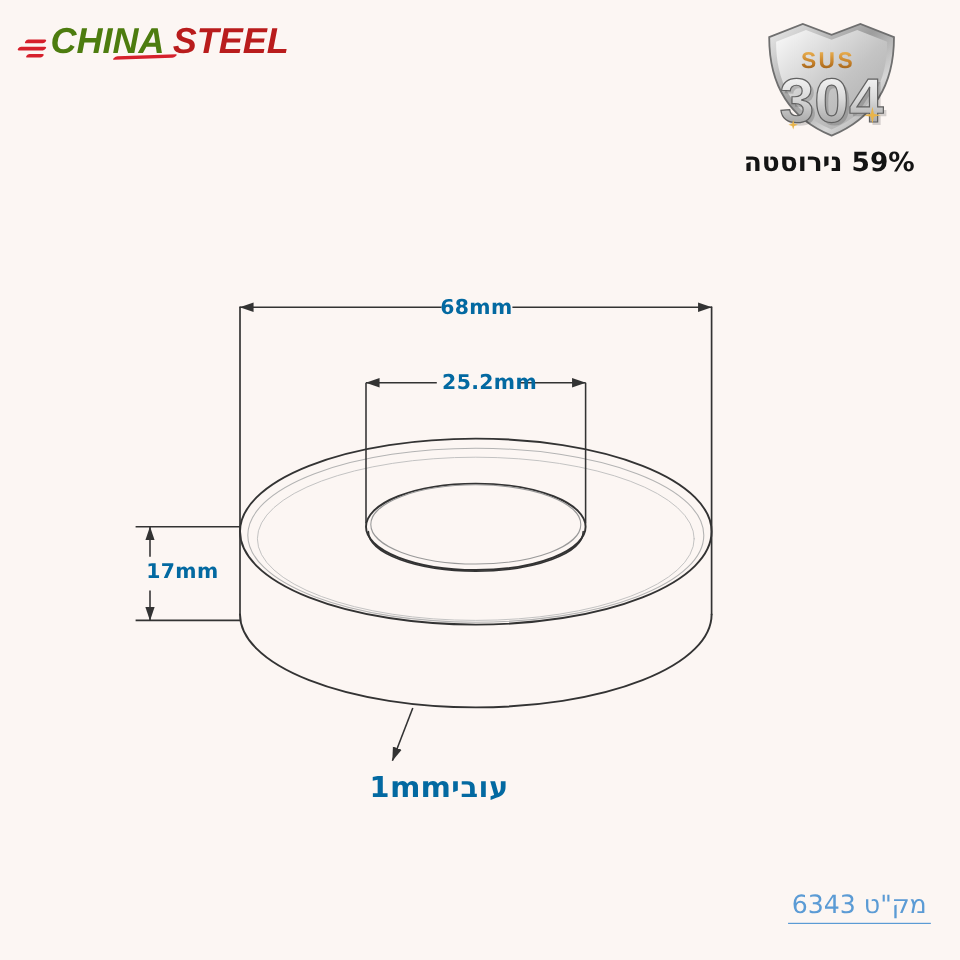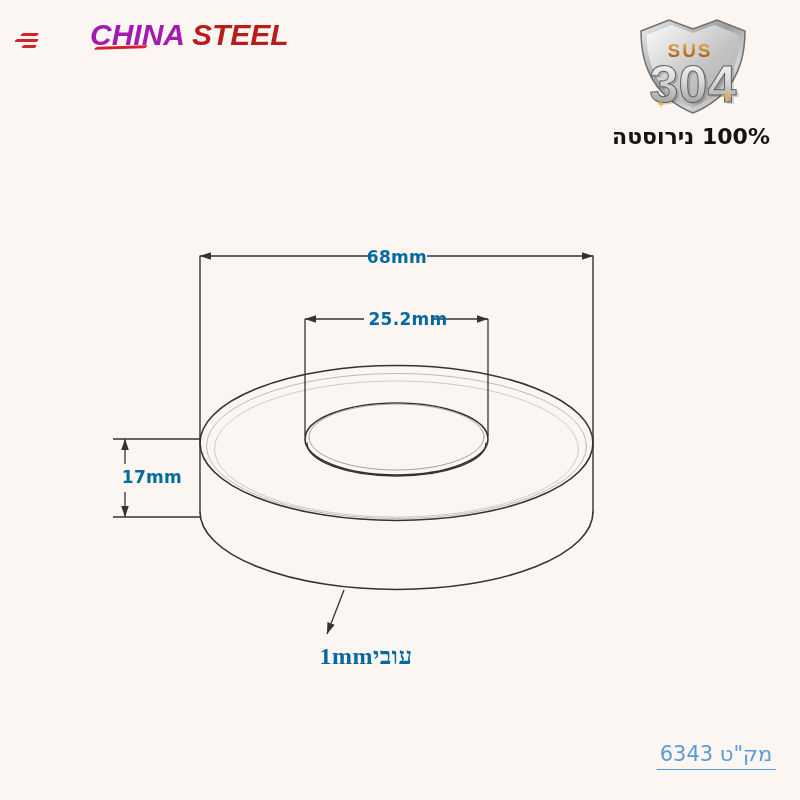--- a/index.html
+++ b/index.html
@@ -25,21 +25,21 @@
   .logo-text {
     margin-left: 28px;
     font-family: "Liberation Sans", sans-serif;
     font-style: italic;
     font-weight: bold;
     font-size: 30px;
     line-height: 34px;
     letter-spacing: 0px;
     white-space: nowrap;
   }
-  .logo-china { color: #a21caf; margin-left: 48px; }
+  .logo-china { color: #4d7c0f; }
   .logo-steel { color: #b91c1c; margin-left: 7px; }
   .speedline {
     position: absolute;
     background: #d6202c;
     height: 3.4px;
     transform: skewX(-32deg);
     border-radius: 2px;
   }
   .speedline.s1 { top: 15px; left: 7px;  width: 17px; }
   .speedline.s2 { top: 21px; left: 1px;  width: 23px; }
@@ -80,21 +80,21 @@
   .dim-label {
     position: absolute;
     transform: translate(-50%, -50%);
     font-family: "DejaVu Sans", "Liberation Sans", sans-serif;
     font-weight: bold;
     font-size: 17px;
     letter-spacing: 0.3px;
     color: #0369a1;
     white-space: nowrap;
   }
-  .thickness-label { font-size: 24px; letter-spacing: 0.5px; font-family: Liberation Serif, serif; }
+  .thickness-label { font-size: 24px; letter-spacing: 0.5px; }
 
   
   .sku-link {
     position: absolute;
     left: 716px;
     top: 756px;
     transform: translate(-50%, -50%);
     font-family: "DejaVu Sans", "Liberation Sans", sans-serif;
     font-size: 21px;
     color: #5b9bd5;
@@ -148,21 +148,21 @@
       </g>
     </g>
     <text x="60" y="45" text-anchor="middle" font-family="Liberation Sans, sans-serif" font-size="19" font-weight="bold" letter-spacing="2" fill="url(#gGold)">SUS</text>
     <text x="65.5" y="92" text-anchor="middle" font-family="Liberation Sans, sans-serif" font-size="52" font-weight="bold" fill="#00000028">304</text>
     <text x="63" y="90" text-anchor="middle" font-family="Liberation Sans, sans-serif" font-size="52" font-weight="bold" fill="url(#gSilverTxt)" stroke="#616161" stroke-width="1">304</text>
     <g fill="#e8b44a">
       <path d="M97,77 L98.3,82.7 L104,84 L98.3,85.3 L97,91 L95.7,85.3 L90,84 L95.7,82.7 Z"></path>
       <path d="M31,88 L31.9,91.1 L35,92 L31.9,92.9 L31,96 L30.1,92.9 L27,92 L30.1,91.1 Z"></path>
     </g>
   </svg>
-  <div class="badge-caption" dir="rtl">100% נירוסטה</div>
+  <div class="badge-caption" dir="rtl">59% נירוסטה</div>
 
   <svg class="drawing-svg" width="800" height="800" viewBox="0 0 800 800">
     <defs>
       <marker id="arr" markerUnits="userSpaceOnUse" markerWidth="12" markerHeight="9" refX="11.3" refY="4.5" orient="auto-start-reverse">
         <path d="M0,0.6 L11.5,4.5 L0,8.4 Z" fill="#333333"></path>
       </marker>
     </defs>
 
     <g fill="none" stroke="#333333" stroke-width="1.6" stroke-linecap="round">
       <ellipse cx="396.5" cy="443" rx="196.5" ry="77.5"></ellipse>

